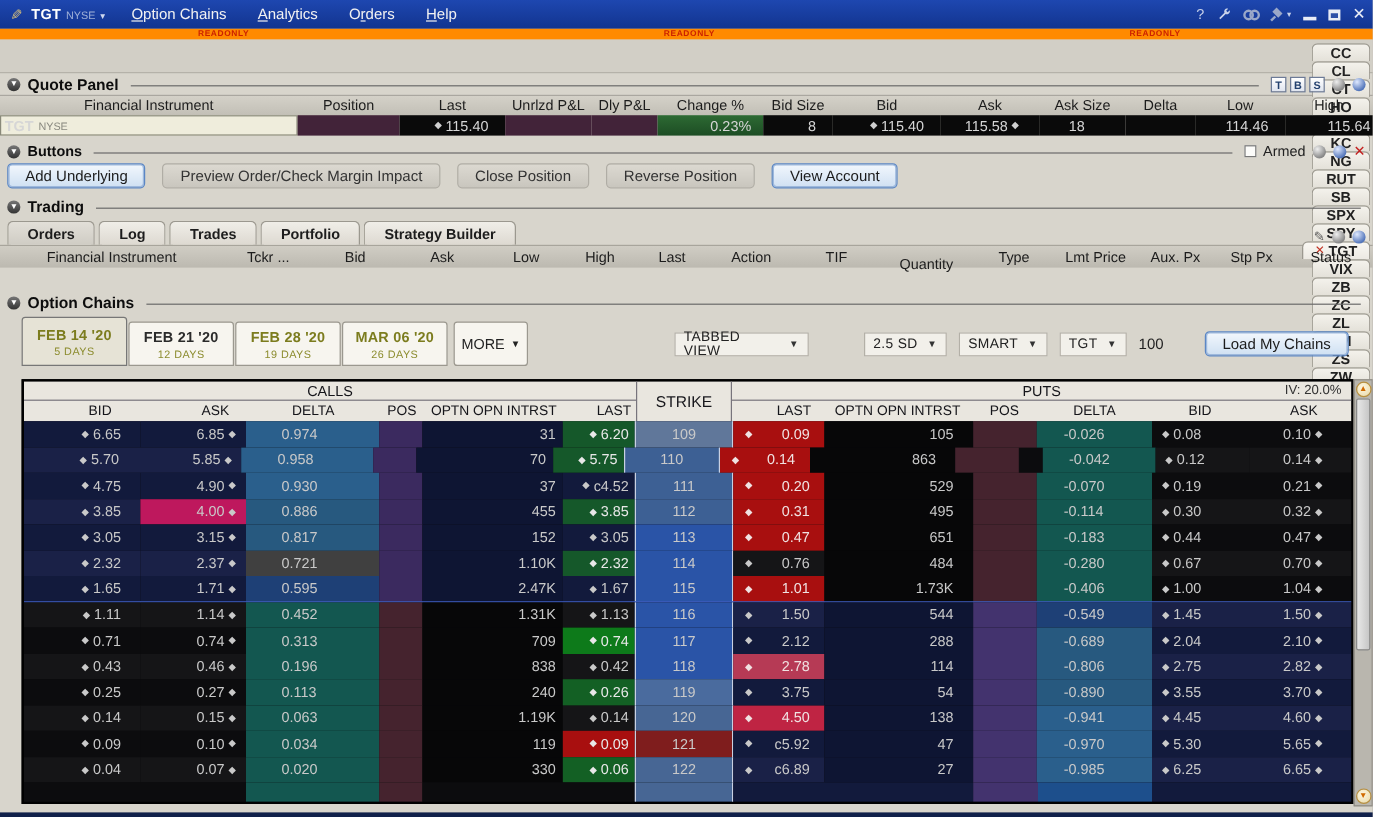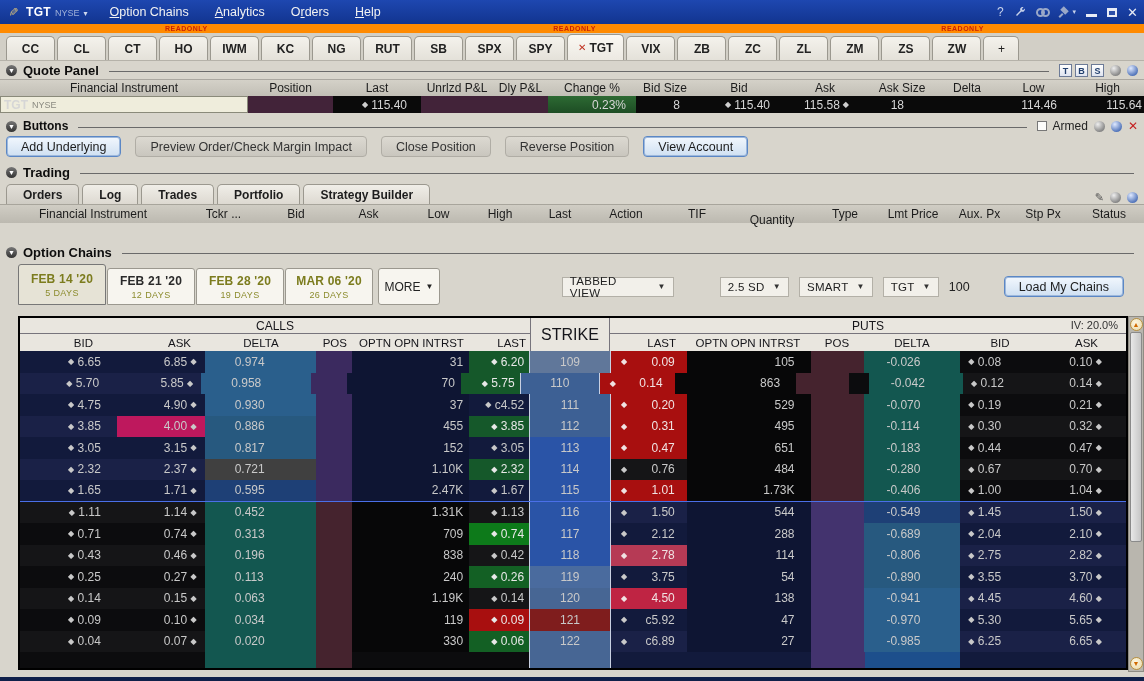--- a/index.html
+++ b/index.html
@@ -25,21 +25,21 @@
   .ring + .ring { margin-left:-4px; }
   .pin { width:10px; height:10px; position:relative; }
   .pin:before { content:""; position:absolute; left:1px; top:1px; width:7px; height:5px; background:#9aa8c8; transform:rotate(45deg); }
   .pin:after { content:""; position:absolute; left:0; bottom:-1px; width:2px; height:5px; background:#9aa8c8; transform:rotate(45deg); }
 
   
   .readonly-strip { height:9px; background:#ff8a00; display:flex; justify-content:space-between; padding:0 160px 0 165px; align-items:center; }
   .readonly-strip span { color:#cc2200; font-size:7px; font-weight:bold; letter-spacing:.5px; line-height:1; }
 
   
-  .tabstrip { height:28px; background:#d2cfc6; display:flex; align-items:flex-end; padding:3px 0 0 6px; border-bottom:1px solid #b5b2a9; }
+  .tabstrip { height:28px; background:#d2cfc6; display:flex; align-items:flex-end; padding:3px 0 0 6px; border-bottom:1px solid #b5b2a9;flex-direction:column; }
   .sym-tab { min-width:49px; height:24px; background:linear-gradient(#f4f2ec,#e4e1d9); border:1px solid #9b988f; border-bottom:none; border-radius:5px 5px 0 0; margin-right:2px; display:flex; align-items:center; justify-content:center; gap:3px; font-size:12px; font-weight:bold; color:#222; padding:0 10px; }
   .sym-tab.active { background:linear-gradient(#faf8f3,#ece9e2); height:26px; }
   .sym-tab .x { color:#c03020; font-size:10px; font-weight:bold; }
   .sym-tab.add { min-width:36px; font-weight:normal; }
 
   
   .sec-hdr { display:flex; align-items:center; padding:2px 6px 1px 6px; gap:6px; }
   .sec-hdr .c-ico { width:11px; height:11px; border-radius:50%; background:linear-gradient(#777,#333); color:#fff; font-size:7px; display:inline-flex; align-items:center; justify-content:center; flex:none; }
   .sec-hdr .t { font-size:13px; font-weight:bold; color:#0d0d0d; white-space:nowrap; }
   .sec-hdr .rule { flex:1; border-top:1px solid #6a6a6a; margin:2px 4px 0 4px; }
@@ -93,21 +93,21 @@
   .qty-lbl { font-size:12.5px; color:#222; }
 
   
   .oc-table { position:absolute; left:18px; top:316px; width:1110px; border:2px solid #000; background:#0c0c0e; }
   .oc-hdr { display:flex; background:#e9e6df; }
   .oc-hdr .grp { display:flex; flex-direction:column; }
   .grp-top { height:16px; display:flex; align-items:center; justify-content:center; font-size:12px; color:#15151a; border-bottom:1px solid #77747c; position:relative; }
   .grp-top .iv { position:absolute; right:8px; top:1px; font-size:11px; color:#333; }
   .sub-row { height:17px; display:flex; align-items:center; }
   .sub-row span { font-size:11.5px; color:#15151a; }
-  .strike-hd { width:82px; display:flex; align-items:center; justify-content:center; font-size:16px; color:#15151a; border-left:1px solid #77747c; border-right:1px solid #77747c; }
+  .strike-hd { width:82px; display:flex; align-items:center; justify-content:center; font-size:13px; color:#15151a; border-left:1px solid #77747c; border-right:1px solid #77747c; }
   .oc-body { position:relative; }
   .orow { display:flex; height:21.5px; }
   .orow .c { display:flex; align-items:center; font-size:12px; color:#c9c9c9; overflow:hidden; white-space:nowrap; }
   .orow .d8 { font-size:8px; }
   .strike-c { width:82px; justify-content:center; color:#fff; font-size:12.5px; border-left:1px solid #c8d0e2; border-right:1px solid #c8d0e2; }
   .oi-t { color:#f4f4f4; }
   .delta-t { color:#a9bccb; }
   .atm-sep { border-bottom:1px solid #4a6fe8; }
   .filler { height:16px; }
 

